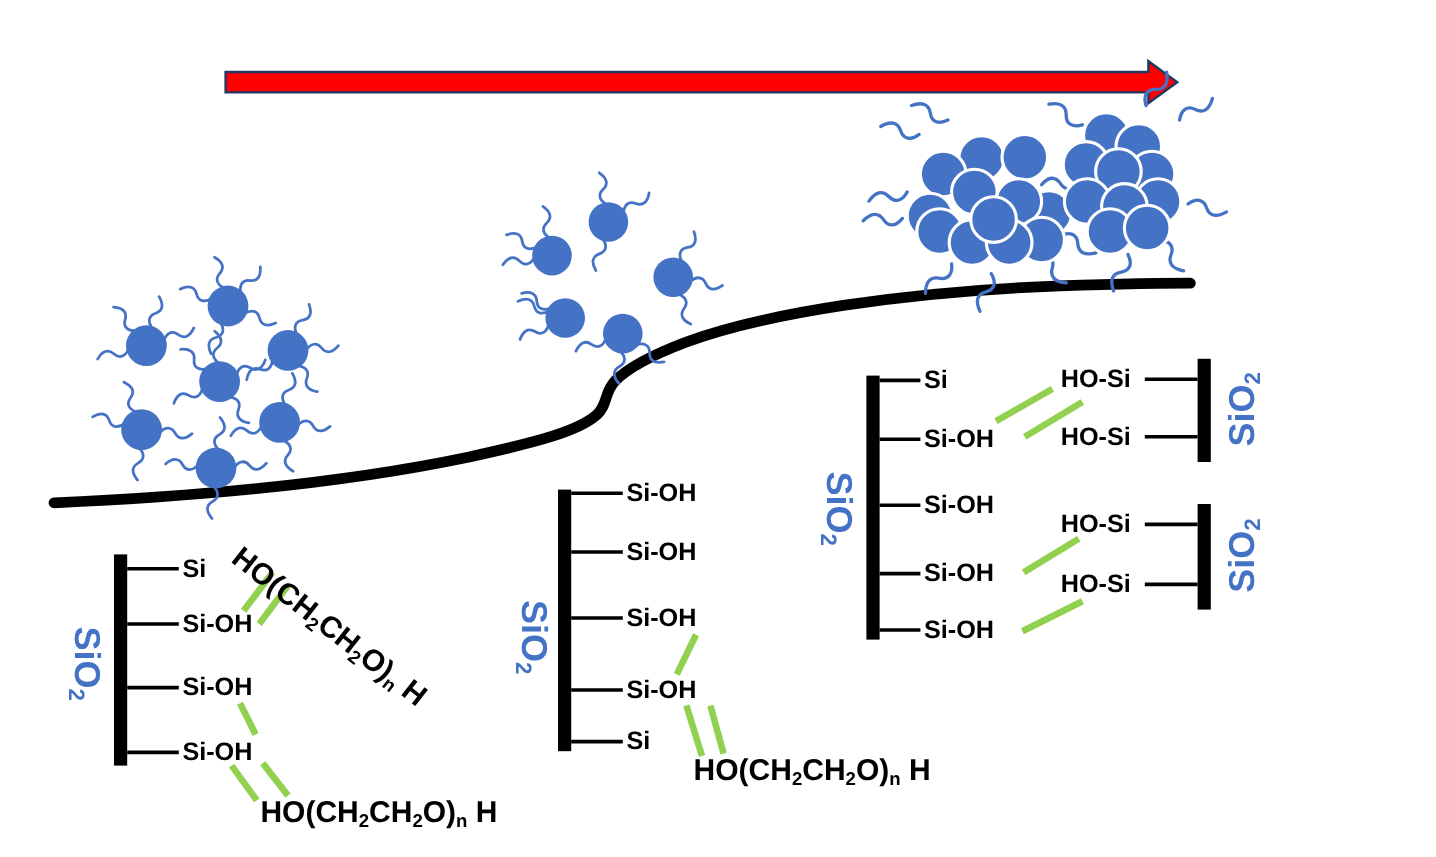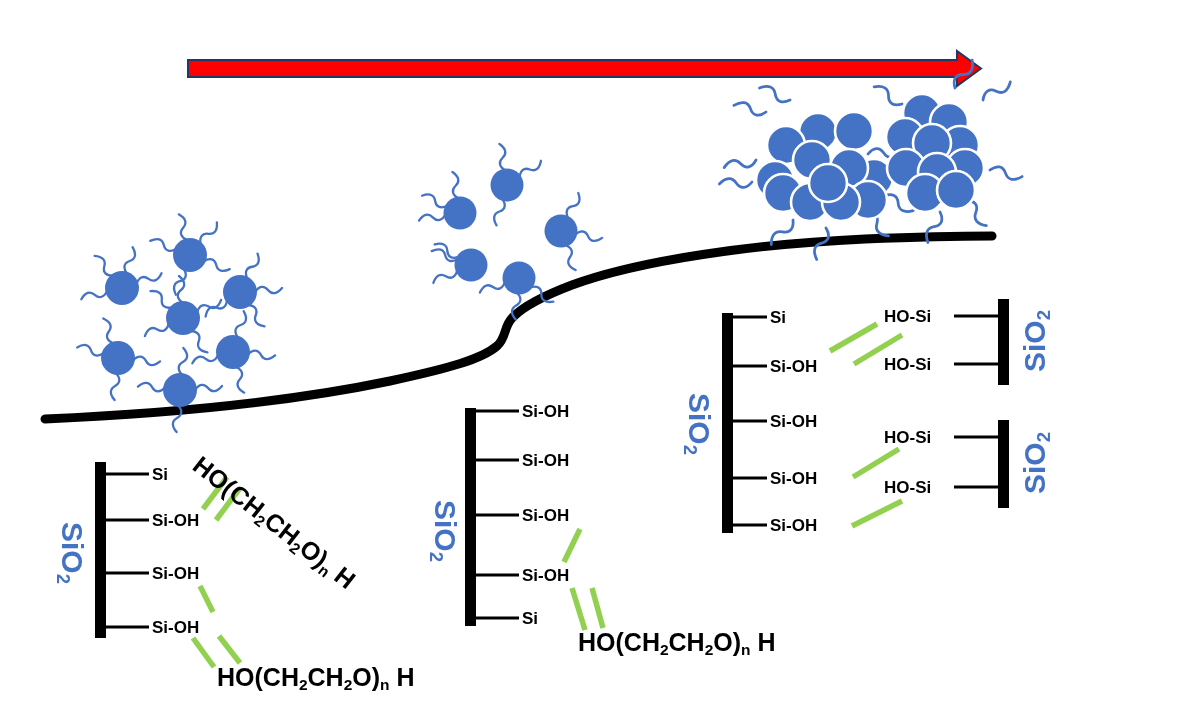--- a/index.html
+++ b/index.html
@@ -11,21 +11,21 @@
     overflow:hidden; font-family:"Liberation Sans", sans-serif;
   }
   #bg{position:absolute;left:0;top:0;}
   .pfill{fill:var(--blue);}
   .outlined{stroke:#ffffff;stroke-width:2.6;}
   .tail{fill:none;stroke:var(--blue);stroke-width:2.3;stroke-linecap:round;}
   .bar{fill:var(--ink);}
   .branch{stroke:var(--ink);stroke-width:3;fill:none;}
   .bond{stroke:var(--green);stroke-width:5.5;fill:none;}
   .chem{
-    position:absolute; font-weight:bold; font-size:17px; color:var(--ink);
+    position:absolute; font-weight:bold; font-size:21px; color:var(--ink);
     white-space:nowrap; transform:translateY(-50%); line-height:1;
   }
   .formula{
     position:absolute; font-weight:bold; font-size:25px; color:var(--ink);
     white-space:nowrap; transform:translateY(-50%); line-height:1;
   }
   .formula.diag{
     transform:none; transform-origin:0 0; transform:rotate(38deg);
   }
   .sb{font-size:0.62em; vertical-align:-0.28em;}

